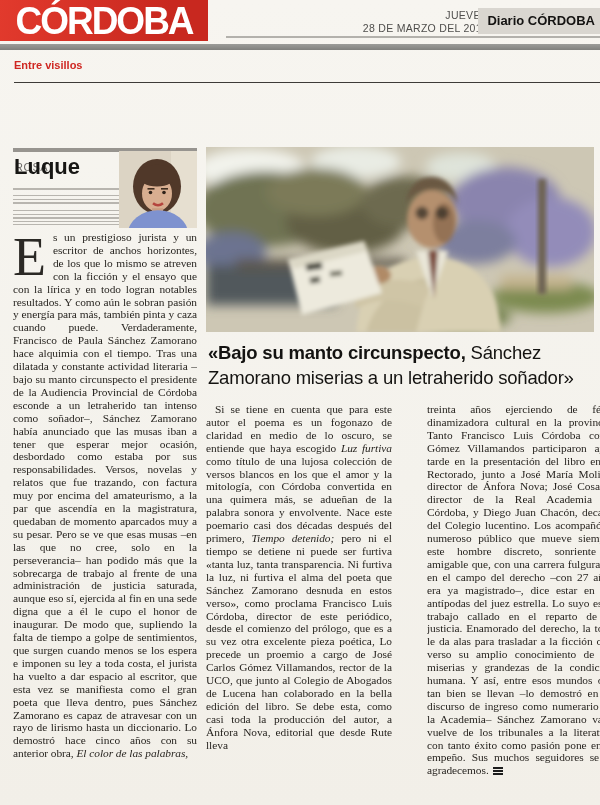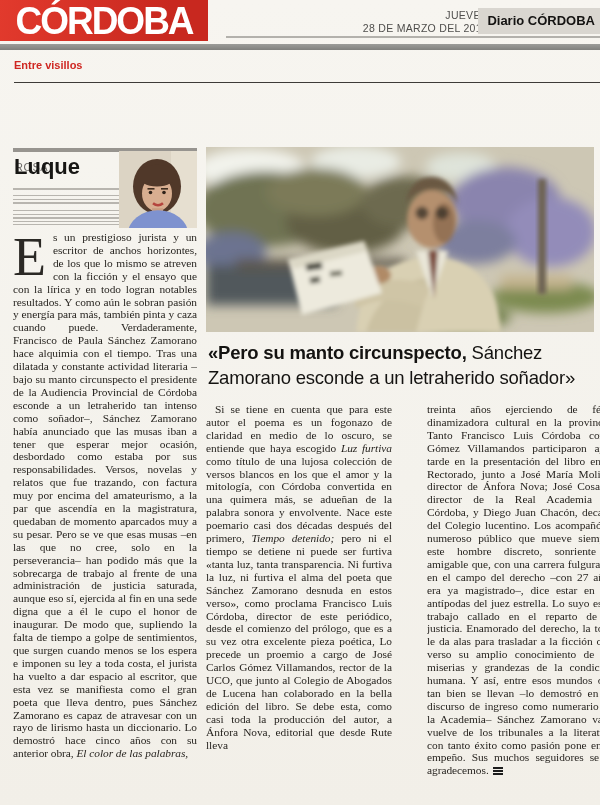--- a/index.html
+++ b/index.html
@@ -141,21 +141,21 @@
         <ellipse cx="172" cy="128" rx="13" ry="9" fill="#b08a66"></ellipse>
         <polygon points="82,112 158,94 176,146 96,168" fill="#edeadd"></polygon>
         <polygon points="82,112 158,94 162,104 88,122" fill="#dcd8c6"></polygon>
         <rect x="100" y="116" width="16" height="7" fill="#4a4a40" transform="rotate(-8 108 119)"></rect>
         <rect x="104" y="130" width="10" height="6" fill="#55554a" transform="rotate(-8 109 133)"></rect>
         <rect x="124" y="124" width="12" height="5" fill="#60604f" transform="rotate(-6 130 126)"></rect>
       </g>
     </svg>
   </figure>
 
-  <blockquote class="pull-quote"><strong>«Pero su manto circunspecto,</strong><span> Sánchez Zamorano esconde a un letraherido soñador»</span></blockquote>
+  <blockquote class="pull-quote"><strong>«Bajo su manto circunspecto,</strong><span> Sánchez Zamorano miserias a un letraherido soñador»</span></blockquote>
 
   <div class="col col1">
     <span class="dropcap">E</span>
     <div class="paras">
         <p><span>s un prestigioso jurista y un escritor de anchos horizontes, de los que lo mismo se atreven con la ficción y el ensayo que con la lírica y en todo logran notables resultados. Y como aún le sobran pasión y energía para más, también pinta y caza cuando puede. Verdaderamente, Francisco de Paula Sánchez Zamorano hace alquimia con el tiempo. Tras una dilatada y constante actividad literaria –bajo su manto circunspecto el presidente de la Audiencia Provincial de Córdoba esconde a un letraherido tan intenso como soñador–, Sánchez Zamorano había anunciado que las musas iban a tener que esperar mejor ocasión, desbordado como estaba por sus responsabilidades. Versos, novelas y relatos que fue trazando, con factura muy por encima del amateurismo, a la par que ascendía en la magistratura, quedaban de momento aparcados muy a su pesar. Pero se ve que esas musas –en las que no cree, solo en la perseverancia– han podido más que la sobrecarga de trabajo al frente de una administración de justicia saturada, aunque eso sí, ejercida al fin en una sede digna que a él le cupo el honor de inaugurar. De modo que, supliendo la falta de tiempo a golpe de sentimientos, que surgen cuando menos se los espera e imponen su ley a toda costa, el jurista ha vuelto a dar espacio al escritor, que esta vez se manifiesta como el gran poeta que lleva dentro, pues Sánchez Zamorano es capaz de atravesar con un rayo de lirismo hasta un diccionario. Lo demostró hace cinco años con su anterior obra, </span><em>El color de las palabras,</em></p>
       </div>
   </div>
   <div class="col col2">
     <div class="paras">
         <p class="indent"><span>Si se tiene en cuenta que para este autor el poema es un fogonazo de claridad en medio de lo oscuro, se entiende que haya escogido </span><em>Luz furtiva</em><span> como título de una lujosa colección de versos blancos en los que el amor y la mitología, con Córdoba convertida en una quimera más, se adueñan de la palabra sonora y envolvente. Nace este poemario casi dos décadas después del primero, </span><em>Tiempo detenido;</em><span> pero ni el tiempo se detiene ni puede ser furtiva «tanta luz, tanta transparencia. Ni furtiva la luz, ni furtiva el alma del poeta que Sánchez Zamorano desnuda en estos verso», como proclama Francisco Luis Córdoba, director de este periódico, desde el comienzo del prólogo, que es a su vez otra excelente pieza poética, Lo precede un proemio a cargo de José Carlos Gómez Villamandos, rector de la UCO, que junto al Colegio de Abogados de Lucena han colaborado en la bella edición del libro. Se debe esta, como casi toda la producción del autor, a Ánfora Nova, editorial que desde Rute lleva</span></p>

